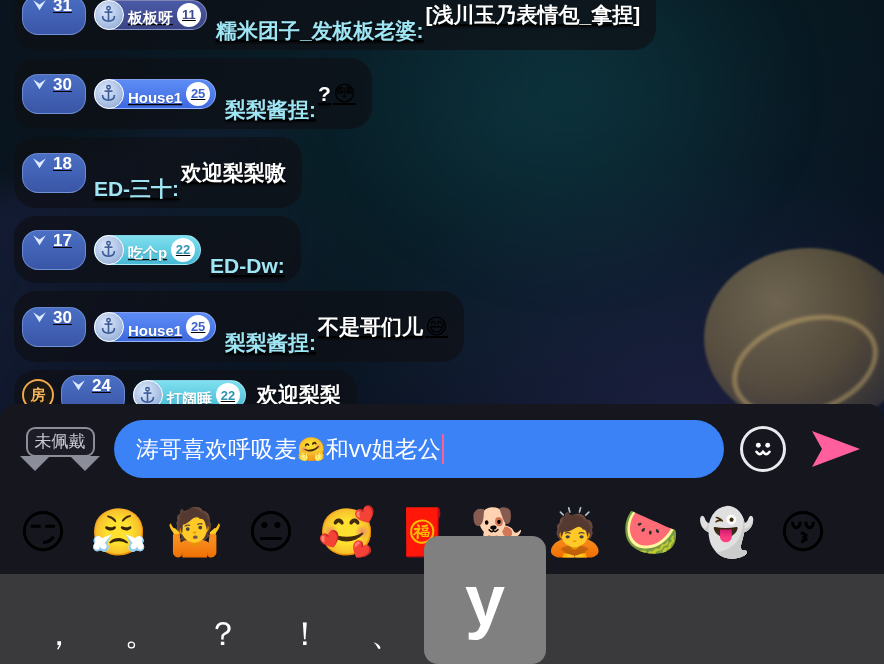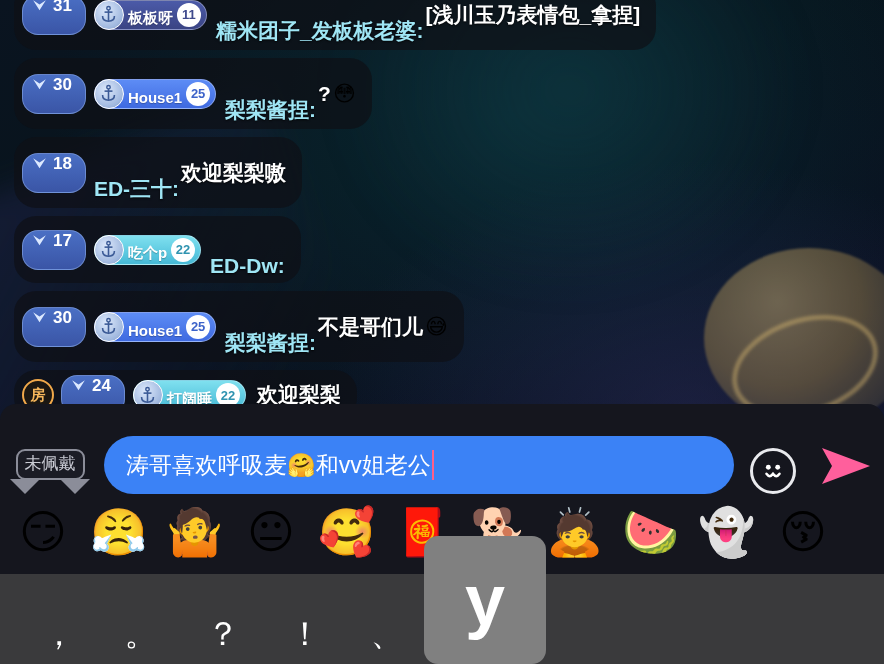--- a/index.html
+++ b/index.html
@@ -57,20 +57,21 @@
     transform: rotate(-18deg);
     filter: blur(1.5px);
   }
 
   
   .chat {
     position: absolute;
     left: 0; right: 0; top: 0;
     height: 404px;
     padding: 0 0 6px 0;
+    text-decoration: underline;
   }
   .msg-row { display: flex; padding: 0 0 8px 14px; }
   .bubble {
     display: inline-flex;
     align-items: center;
     flex-wrap: wrap;
     background: rgba(14,16,22,0.70);
     border-radius: 22px;
     padding: 5px 16px 5px 8px;
     max-width: 648px;
@@ -177,23 +178,23 @@
   .panel {
     position: absolute;
     left: 0; right: 0; top: 404px;
     height: 260px;
     background: #15161e;
     border-top-left-radius: 16px;
     border-top-right-radius: 16px;
   }
   .input-bar {
     display: flex;
-    align-items: flex-end;
+    align-items: center;
     height: 90px;
-    padding: 0 4px;
+    padding: 0 14px;
   }
   .badge-chip-wrap {
     position: relative;
     width: 92px; flex: 0 0 92px;
     display: flex; flex-direction: column; align-items: center;
   }
   .badge-chip {
     border: 2px solid #8b8d99;
     border-radius: 9px;
     color: #c9cbd4;

